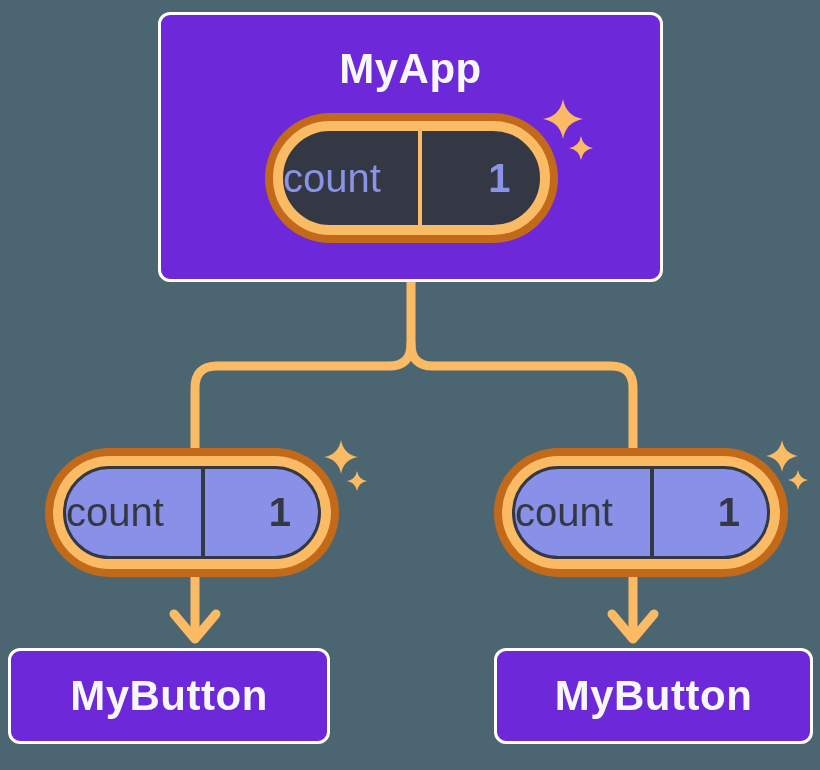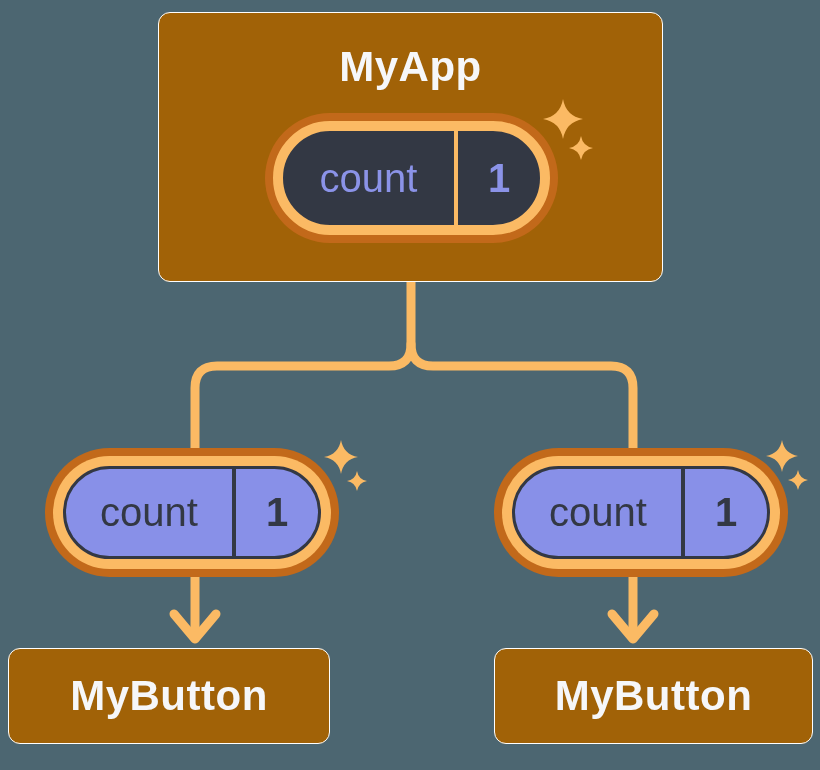--- a/index.html
+++ b/index.html
@@ -10,22 +10,22 @@
     overflow: hidden;
   }
   .stage { position: relative; width: 820px; height: 770px; }
 
   svg.layer { position: absolute; left: 0; top: 0; width: 820px; height: 770px; pointer-events: none; }
   .connector-layer { z-index: 1; }
   .sparkle-layer { z-index: 4; }
 
   .node {
     position: absolute;
-    background: #a16207;
-    border: 1px solid #ffffff;
+    background: #6d28d9;
+    border: 3px solid #ffffff;
     border-radius: 12px;
     box-sizing: border-box;
     z-index: 2;
   }
   .node-root { left: 158px; top: 12px; width: 505px; height: 270px; }
   .node-root .node-title {
     margin-top: 30px;
     text-align: center;
     color: #F6F7F9;
     font-size: 42px;
@@ -44,20 +44,21 @@
     font-weight: 600;
     letter-spacing: 0.5px;
   }
 
   .pill {
     position: absolute;
     box-sizing: border-box;
     display: flex;
     align-items: stretch;
     z-index: 3;
+    gap: 37px;
   }
   .pill-root {
     left: 273px; top: 121px;
     width: 277px; height: 114px;
     border-radius: 60px;
     border: 10px solid #FBBA64;
     background: #333844;
     box-shadow: 0 0 0 8px #C2691A;
   }
   .pill-root .cell { color: #8B93E8; }

